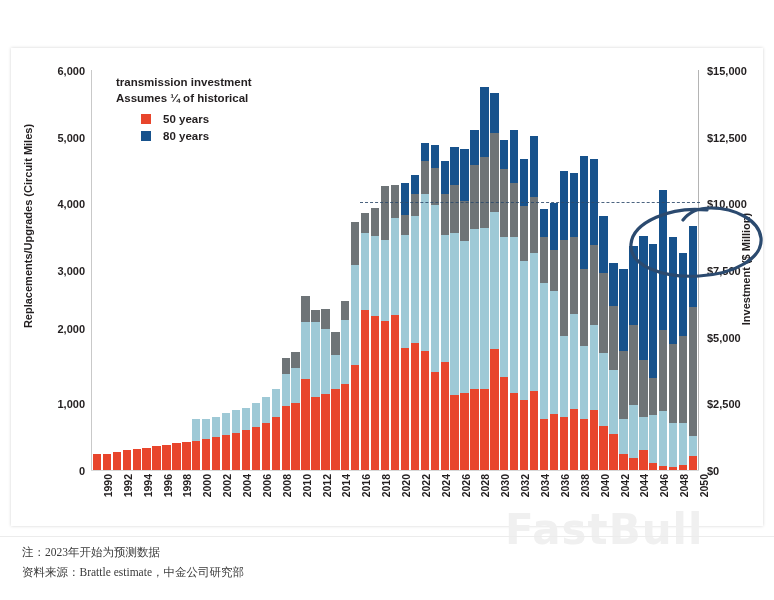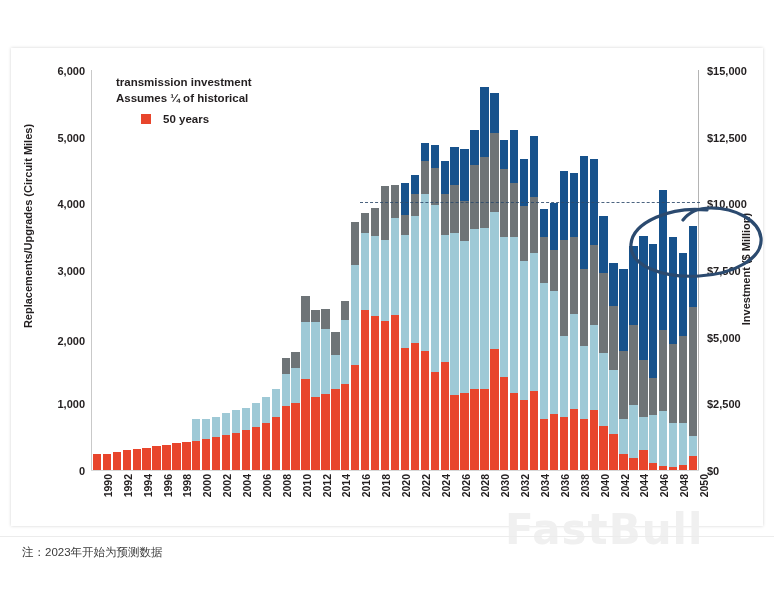--- a/index.html
+++ b/index.html
@@ -119,21 +119,21 @@
   .annotation{
     position:absolute;left:600px;top:150px;
     width:170px;height:90px;pointer-events:none;
   }
 
   
   .footer{
     position:absolute;left:22px;top:542px;
     font-size:11.5px;line-height:20px;color:#3a3a3a;
   }
-  .footer div{white-space:nowrap;}
+  .footer div{white-space:nowrap;font-family:Liberation Serif, serif;}
   .rule{
     position:absolute;left:0;top:536px;width:774px;height:1px;background:#ececec;
   }
 </style>
 </head>
 <body>
 
 <div id="root">
 
 
@@ -143,21 +143,21 @@
     <div class="ytitle-right">Investment ($ Million)</div>
 
     <div class="plot">
       <div class="axis-line left"></div>
       <div class="axis-line right"></div>
       <div class="baseline"></div>
 
       <div id="yticks-left">
           <div class="ytick l" style="bottom: -7px;">0</div>
           <div class="ytick l" style="bottom: 59.6667px;">1,000</div>
-          <div class="ytick l" style="bottom: 123px;">2,000</div>
+          <div class="ytick l" style="bottom: 135px;">2,000</div>
           <div class="ytick l" style="bottom: 193px;">3,000</div>
           <div class="ytick l" style="bottom: 259.667px;">4,000</div>
           <div class="ytick l" style="bottom: 326.333px;">5,000</div>
           <div class="ytick l" style="bottom: 393px;">6,000</div>
         </div>
       <div id="yticks-right">
           <div class="ytick r" style="bottom: -7px;">$0</div>
           <div class="ytick r" style="bottom: 59.6667px;">$2,500</div>
           <div class="ytick r" style="bottom: 126.333px;">$5,000</div>
           <div class="ytick r" style="bottom: 193px;">$7,500</div>
@@ -515,28 +515,33 @@
     <div class="legend">
       <div class="legend-head" id="legend-head">
           <div>transmission investment</div>
           <div>Assumes ¼ of historical</div>
         </div>
       <div class="legend-items" id="legend-items">
           <div class="legend-row">
             <span class="swatch" style="background: rgb(232, 69, 44);"></span>
             <span class="legend-label">50 years</span>
           </div>
+          <div class="legend-row">
+            <span class="swatch" style="background: rgb(23, 82, 140);"></span>
+            <span class="legend-label">80 years</span>
+          </div>
         </div>
     </div>
 
     <svg class="annotation" viewBox="0 0 170 90" xmlns="http://www.w3.org/2000/svg">
       <path id="anno-path" d="M 96 12 C 60 8, 22 24, 20 46 C 18 68, 52 80, 88 78 C 124 76, 152 60, 150 40 C 148 22, 124 10, 100 10 C 88 10, 78 14, 72 22" fill="none" stroke="#2B4A6F" stroke-width="3.2" stroke-linecap="round"></path>
     </svg>
   </div>
 
   <div class="watermark">FastBull</div>
 
   <div class="rule"></div>
   <div class="footer">
     <div>注：2023年开始为预测数据</div>
+    <div>资料来源：Brattle estimate，中金公司研究部</div>
   </div>
 
 </div>
 
 </body></html>

